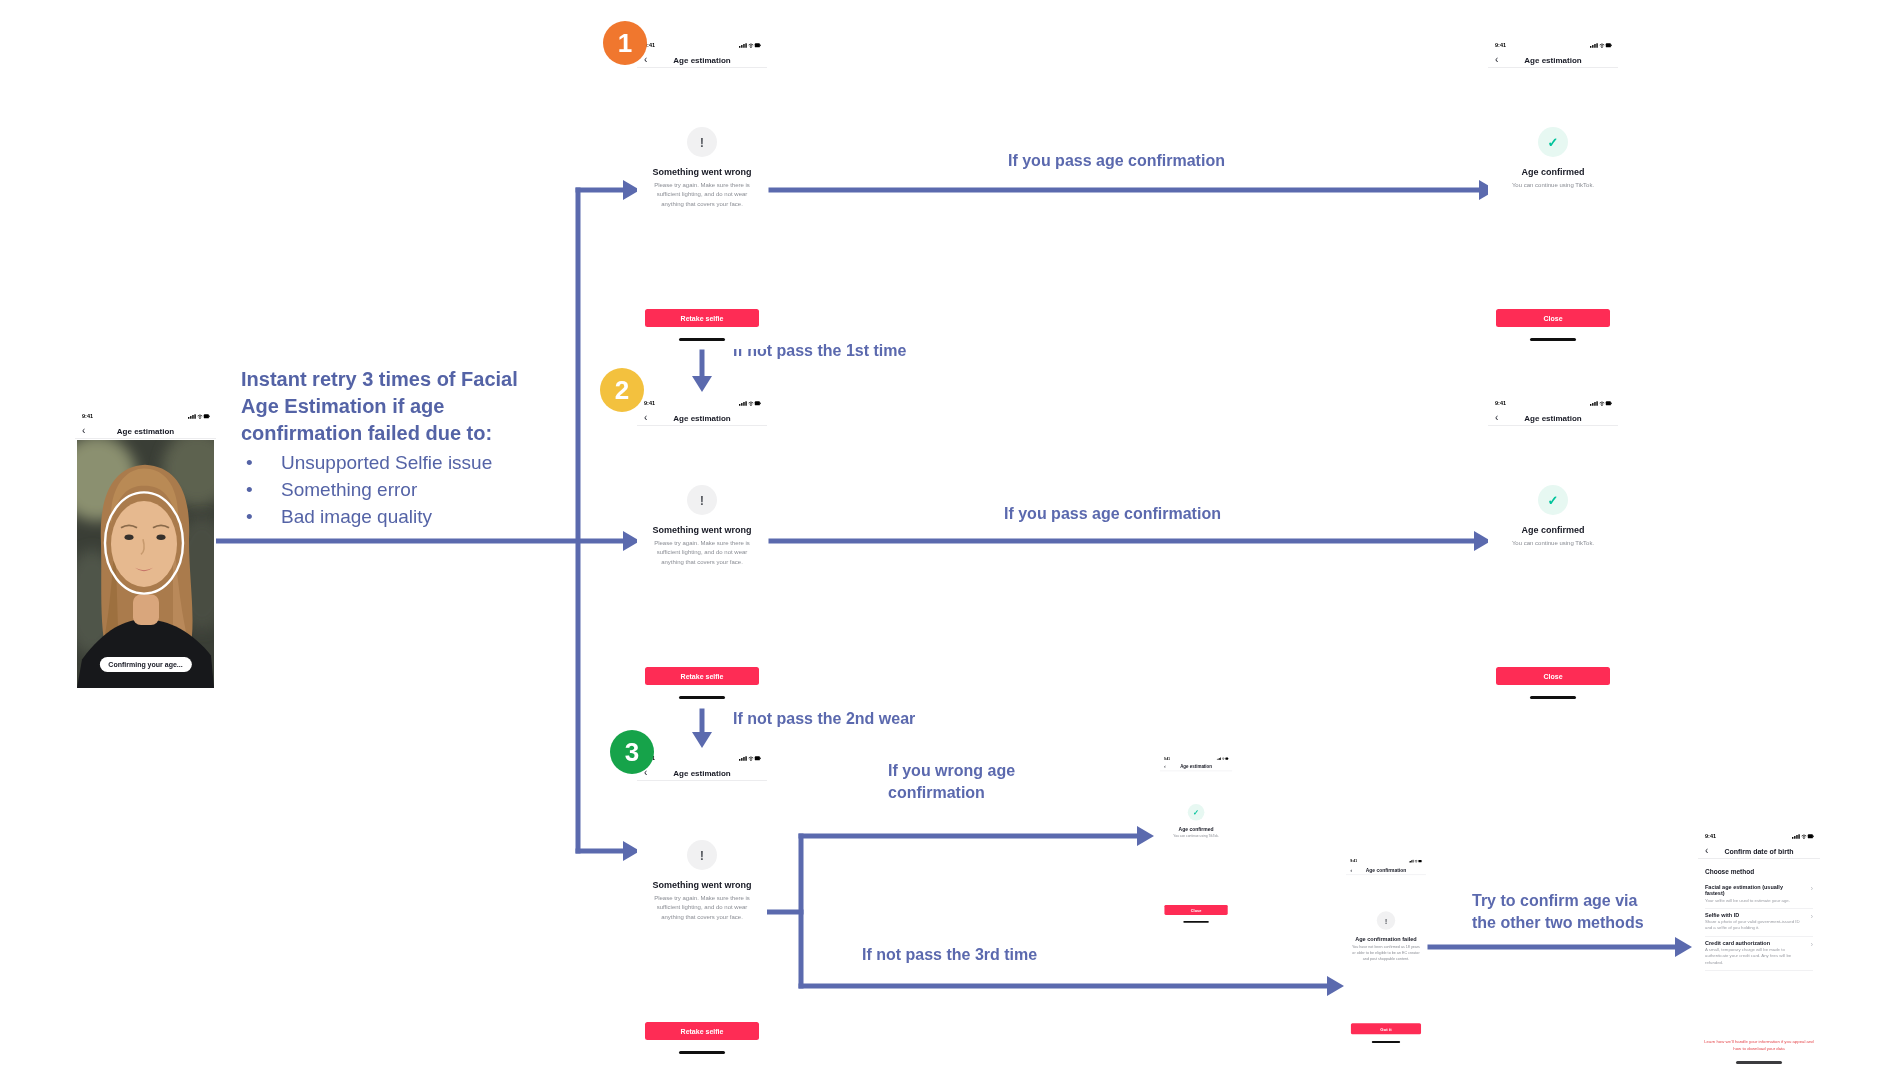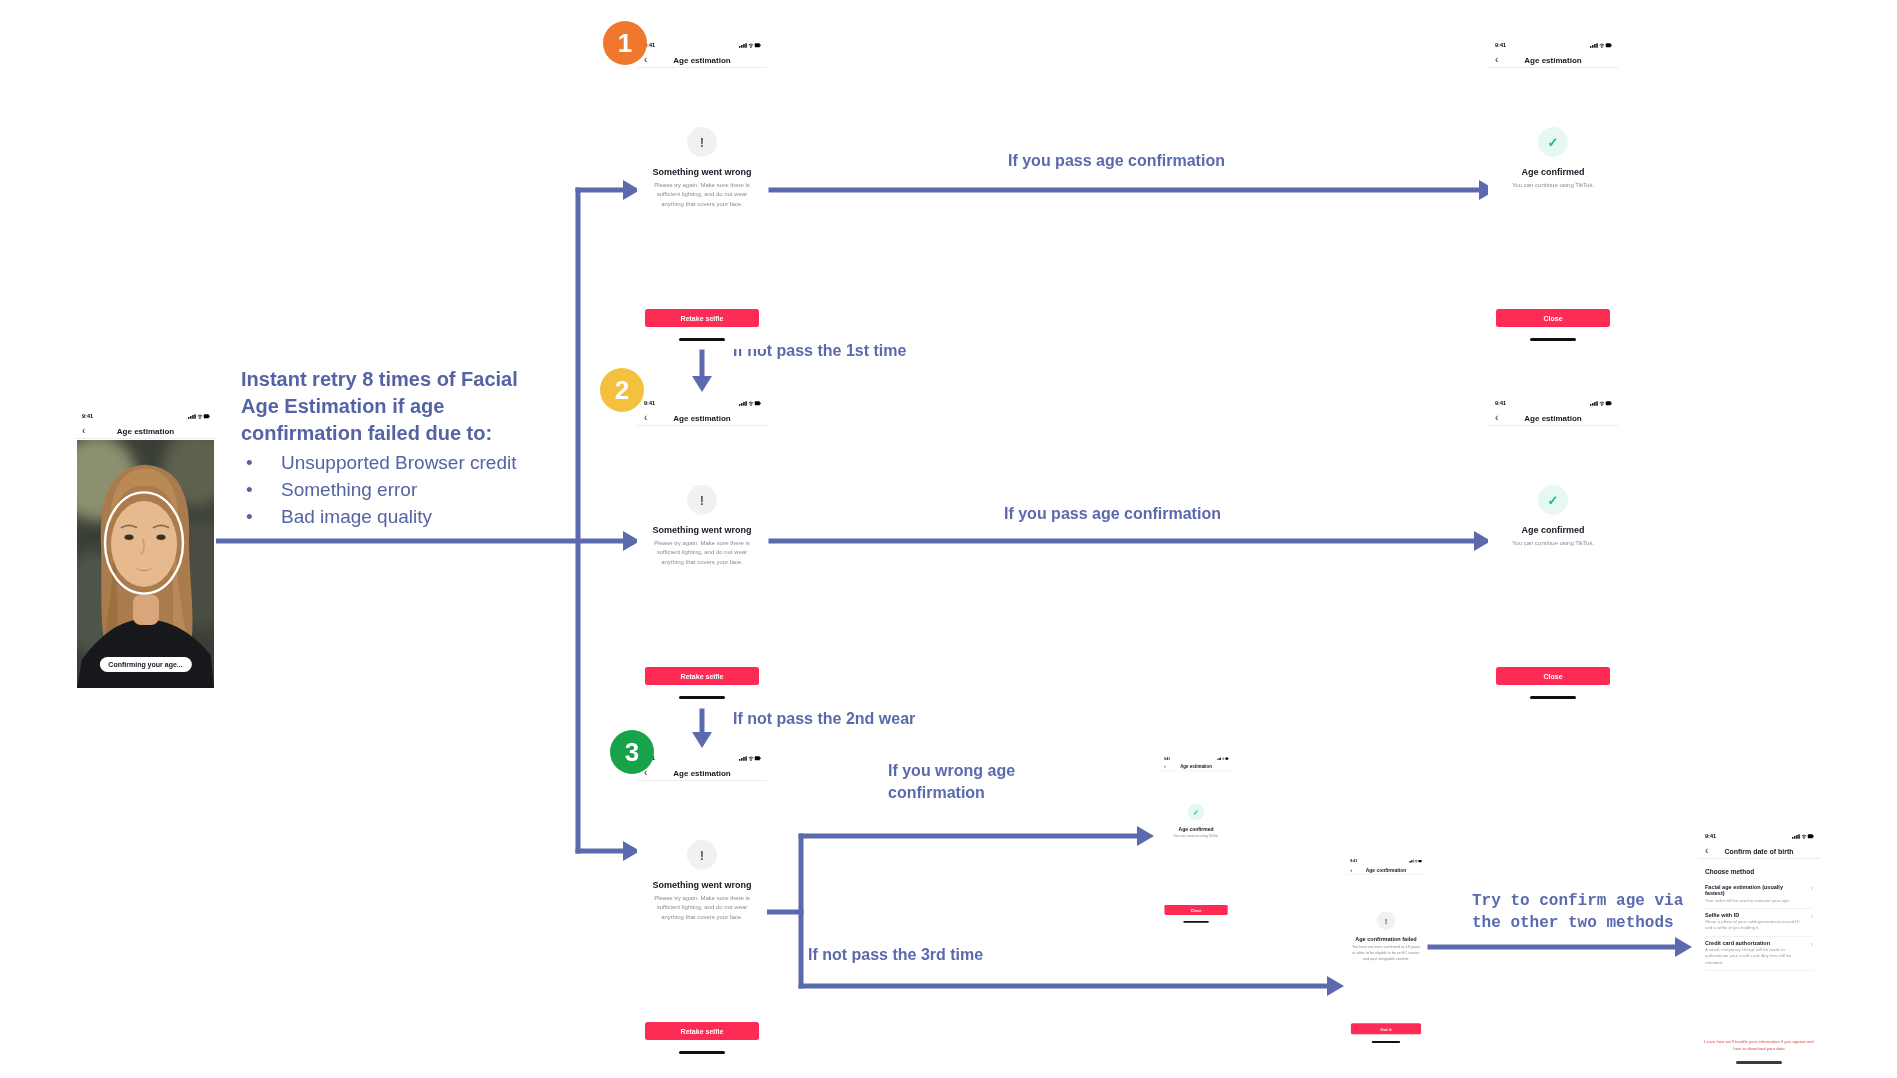--- a/index.html
+++ b/index.html
@@ -146,32 +146,32 @@
         <polygon points="1692,947 1675,937 1675,957"></polygon>
     </g>
   </svg>
 
   <div class="flow-label" style="left:1008px; top:150px;">If you pass age confirmation</div>
   <div class="flow-label" style="left:733px;  top:340px;">If not pass the 1st time</div>
   <div class="flow-label" style="left:1004px; top:503px;">If you pass age confirmation</div>
   <div class="flow-label" style="left:733px;  top:708px;">If not pass the 2nd wear</div>
   <div class="flow-label" style="left:888px;  top:760px;">If you wrong age
 confirmation</div>
-  <div class="flow-label" style="left:808px;  top:944px;">If not pass the 3rd time</div>
-  <div class="flow-label" style="left:1472px; top:890px;font-family:Liberation Mono, monospace;">Try to confirm age via
+  <div class="flow-label" style="left:862px;  top:944px;">If not pass the 3rd time</div>
+  <div class="flow-label" style="left:1472px; top:890px;">Try to confirm age via
 the other two methods</div>
 
   <div class="annotation">
-    <div class="heading">Instant retry 8 times of Facial
+    <div class="heading">Instant retry 3 times of Facial
 Age Estimation if age
 confirmation failed due to:</div>
     <ul>
       <li>
           <span class="dot">•</span>
-          <span>Unsupported Browser credit</span>
+          <span>Unsupported Selfie issue</span>
         </li>
       <li>
           <span class="dot">•</span>
           <span>Something error</span>
         </li>
       <li>
           <span class="dot">•</span>
           <span>Bad image quality</span>
         </li>
     </ul>

